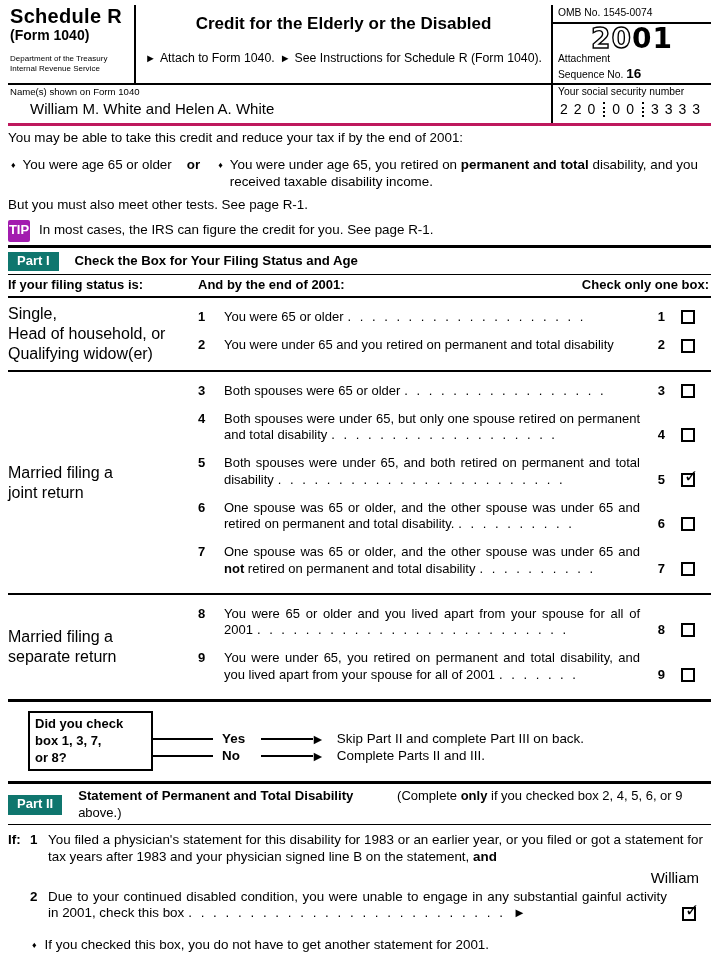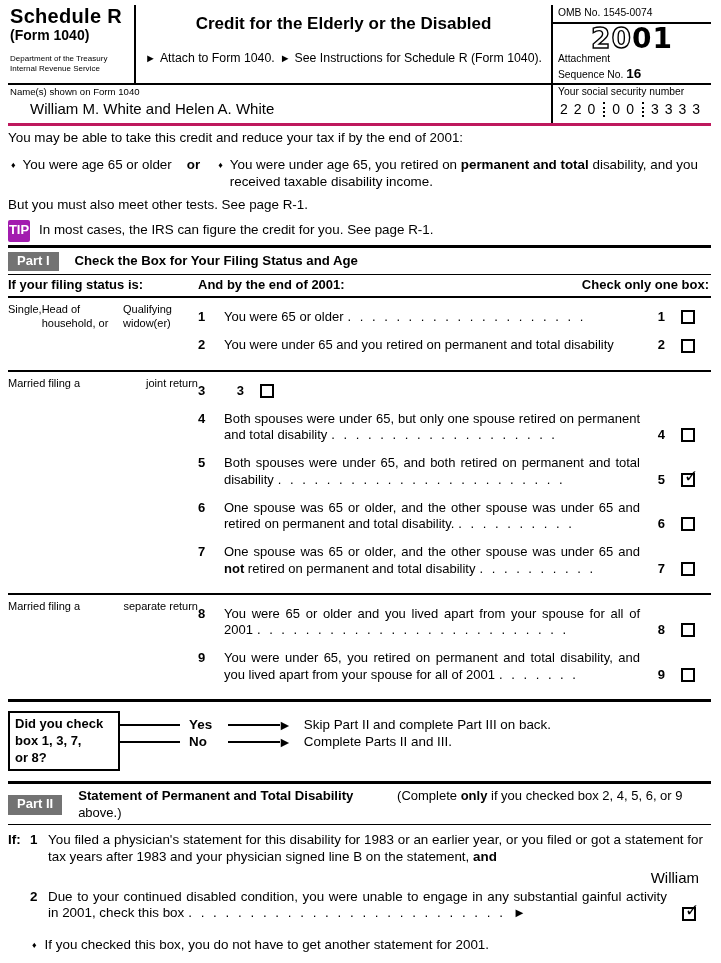--- a/index.html
+++ b/index.html
@@ -51,46 +51,46 @@
   .tip-row { display:flex; align-items:center; margin:2px 0 3px; }
   .tip-badge { width:22px; height:22px; background:#a21caf; color:#fff; border-radius:2px; display:flex; align-items:center; justify-content:center; font-size:13px; font-weight:bold; margin-right:9px; flex-shrink:0; }
 
   
   .rule-thin  { border-top:1px solid #000; }
   .rule-med   { border-top:2px solid #000; }
   .rule-thick { border-top:3px solid #000; }
 
   
   .part-strip { display:flex; align-items:center; padding:4px 0 3px; }
-  .part-label { background:#737373; color:#fff; font-weight:bold; font-size:13px; padding:1px 9px 2px; margin-right:16px; flex-shrink:0; }
+  .part-label { background:#0f766e; color:#fff; font-weight:bold; font-size:13px; padding:1px 9px 2px; margin-right:16px; flex-shrink:0; }
   .part-title { font-weight:bold; font-size:13.2px; }
   .part-paren { font-weight:normal; font-size:13px;margin-left:40px; }
 
   
   .col-hdr { display:flex; font-weight:bold; font-size:13px; padding:2px 0 3px; }
   .col1 { width:190px; }
   .col2 { flex:1; }
   .col3 { text-align:right; padding-right:2px; }
 
   .group { display:flex; padding:5px 0 4px; }
-  .group-label { width:190px; flex-shrink:0; display:flex; flex-direction:row; justify-content:space-between; font-size:11px; }
+  .group-label { width:190px; flex-shrink:0; display:flex; flex-direction:column; justify-content:center; font-size:16px; }
   .q-rows { flex:1; }
   .q-row { display:flex; margin:6px 0 12px; font-size:13px; }
   .q-num { width:26px; font-weight:bold; flex-shrink:0; }
   .q-body { flex:1; text-align:justify; padding-right:5px; }
   .q-dots { word-spacing:5px; margin-left:4px; }
   .q-end { width:20px; font-weight:bold; text-align:right; align-self:flex-end; flex-shrink:0; }
   .q-check { width:46px; display:flex; justify-content:center; align-self:flex-end; flex-shrink:0; padding-bottom:1px; }
   .cb { width:14px; height:14px; border:2px solid #000; position:relative; background:#fff; }
   .cb-mark { position:absolute; left:1px; top:-7px; font-size:17px; line-height:1; }
 
   
   .flow { display:flex; padding:9px 0 10px; }
-  .flow-q { border:2px solid #000; width:112px; flex-shrink:0; font-weight:bold; font-size:13px; padding:3px 5px; line-height:1.3; }
-  .flow-arrows { flex:1; display:flex; flex-direction:column; justify-content:flex-start; padding:6px 0 7px; }
+  .flow-q { border:2px solid #000; width:125px; flex-shrink:0; font-weight:bold; font-size:13px; padding:3px 5px; line-height:1.3;margin-left:20px; }
+  .flow-arrows { flex:1; display:flex; flex-direction:column; justify-content:flex-end; padding:6px 0 7px; }
   .flow-row { display:flex; align-items:center; }
   .hline1 { border-top:2px solid #000; width:60px; margin-right:9px; }
   .flow-label { font-weight:bold; width:32px; }
   .hline2 { border-top:2px solid #000; width:52px; margin-left:7px; }
   .arrowhead { font-size:14px; margin:0 12px 0 -2px; line-height:1; }
 
   
   .if-row { display:flex; margin-top:7px; }
   .if-label { width:22px; font-weight:bold; flex-shrink:0; }
   .if-num { width:18px; font-weight:bold; flex-shrink:0; }
@@ -215,20 +215,21 @@
   <div class="rule-med"></div>
 
   <div class="group">
     <div class="group-label">
       <div>Married filing a</div>
       <div>joint return</div>
     </div>
     <div class="q-rows">
       <div class="q-row">
         <span class="q-num">3</span>
+        <span class="q-body"><span>Both spouses were 65 or older</span><b></b><span></span><span class="q-dots">. . . . . . . . . . . . . . . . .</span></span>
         <span class="q-end">3</span>
         <span class="q-check">
             <span class="cb">
               <span class="cb-mark"></span>
             </span>
           </span>
       </div>
       <div class="q-row">
         <span class="q-num">4</span>
         <span class="q-body"><span>Both spouses were under 65, but only one spouse retired on permanent and total disability</span><b></b><span></span><span class="q-dots">. . . . . . . . . . . . . . . . . . .</span></span>

